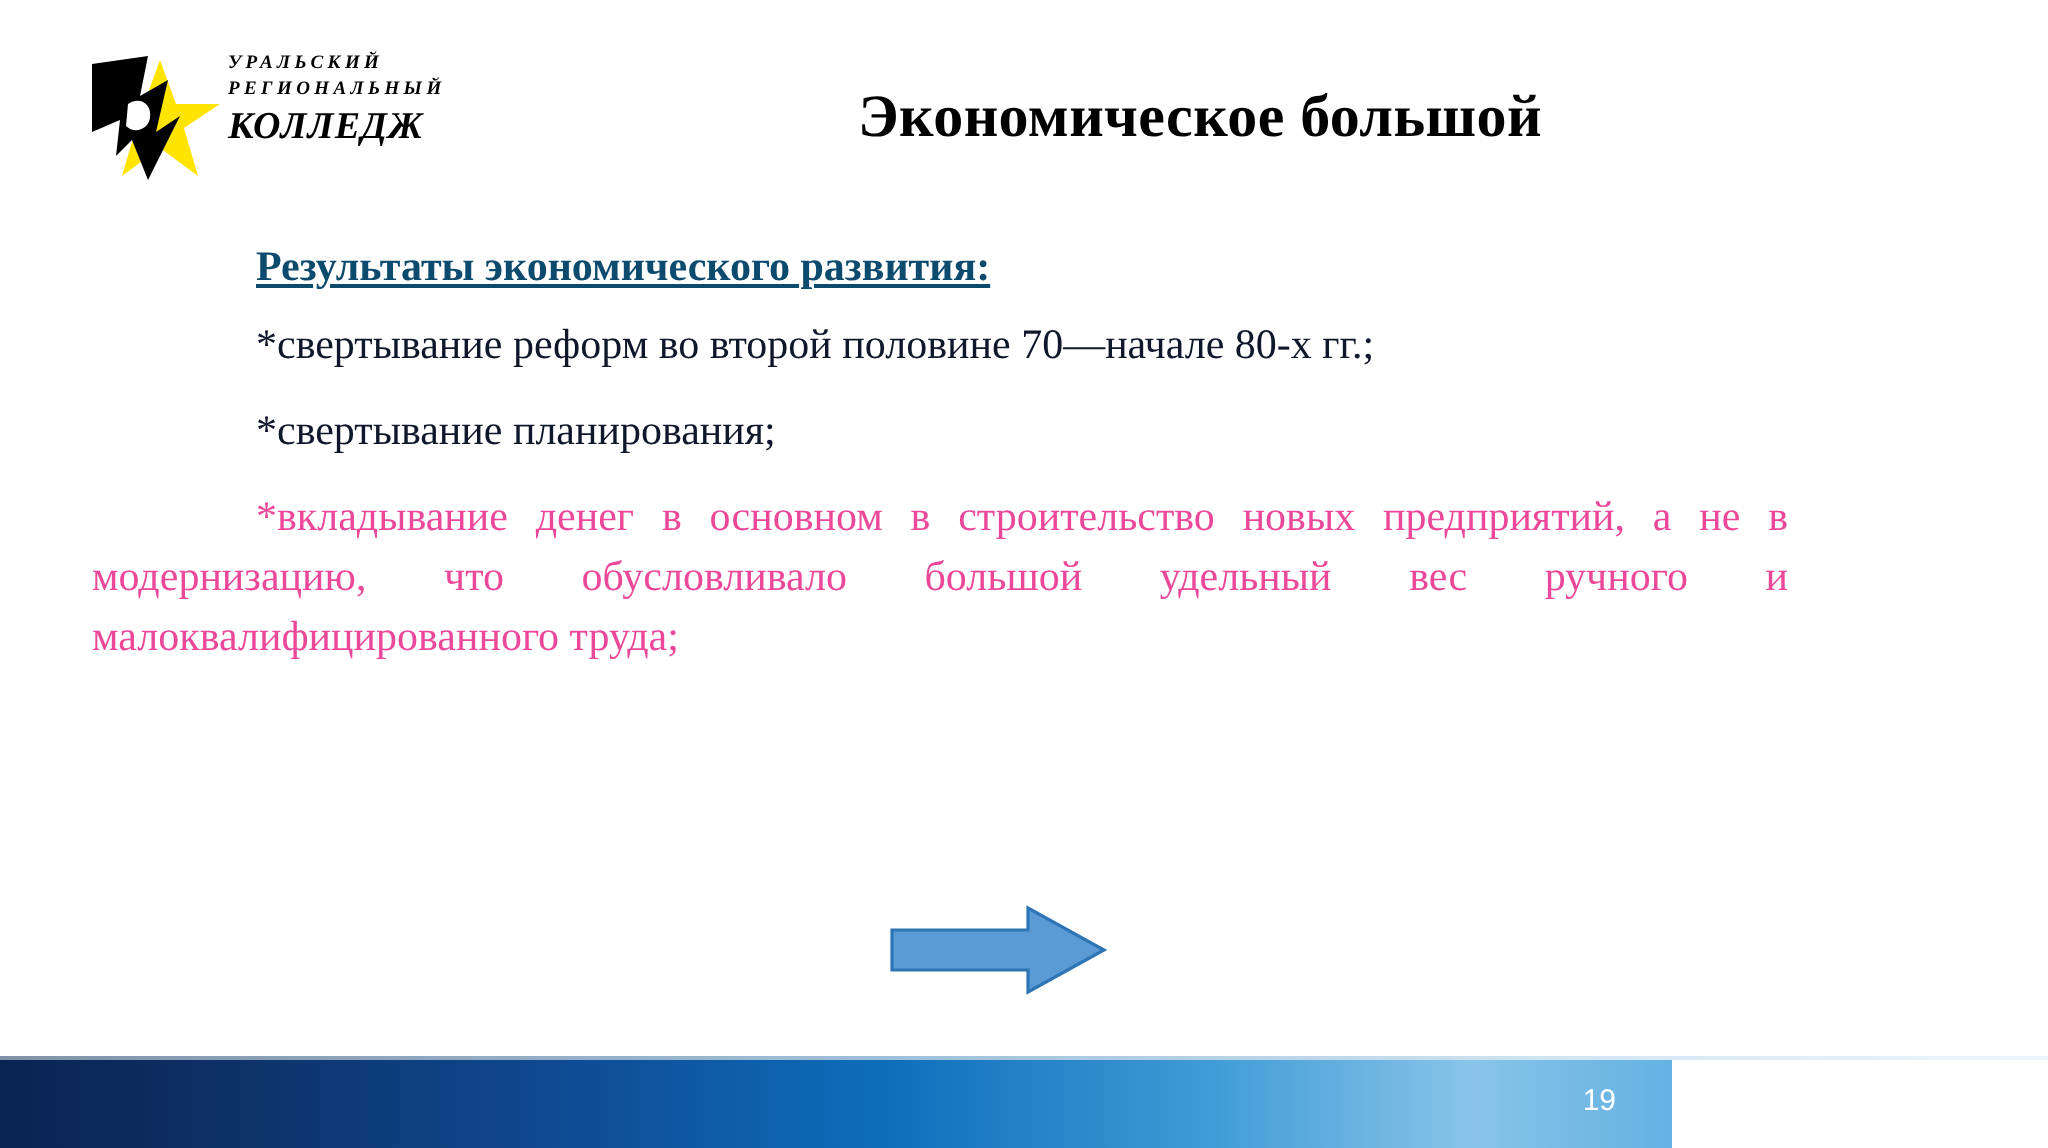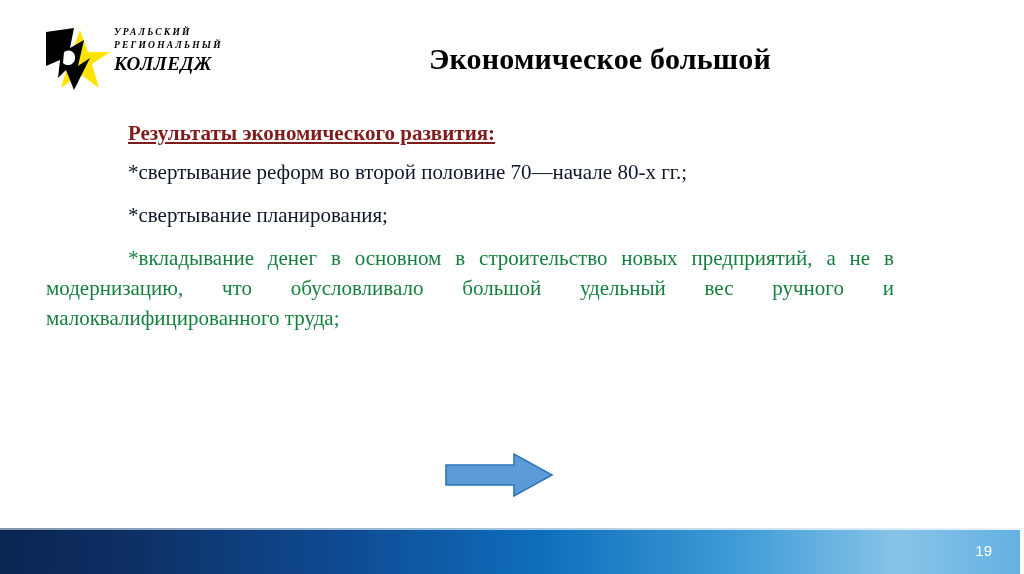--- a/index.html
+++ b/index.html
@@ -92,40 +92,40 @@
     position: absolute;
     left: 46px;
     top: 118px;
     width: 850px;
   }
 
   .lead {
     font-family: "Liberation Serif", "DejaVu Serif", serif;
     font-weight: bold;
     font-size: 21px;
-    color: #7f1d1d;
+    color: #0c4a6e;
     text-decoration: underline;
     margin: 0 0 9px 82px;
     line-height: 30px;
     white-space: nowrap;
   }
 
   .bullet {
     font-family: "Liberation Serif", "DejaVu Serif", serif;
     font-size: 21px;
     color: #0f172a;
     line-height: 30px;
     margin: 0 0 13px 82px;
     white-space: nowrap;
   }
 
   .para {
     font-family: "Liberation Serif", "DejaVu Serif", serif;
     font-size: 21px;
-    color: #15803d;
+    color: #ec4899;
     line-height: 30px;
     margin: 0;
     text-align: justify;
     text-indent: 82px;
     width: 848px;
     text-align-last: left;
   }
 
   
   .arrow-wrap {
@@ -134,21 +134,21 @@
     top: 452px;
     width: 110px;
     height: 46px;
   }
 
   
   .footer {
     position: absolute;
     left: 0;
     bottom: 0;
-    width: 1020px;
+    width: 836px;
     height: 44px;
     background: linear-gradient(to right,
                 #0a2452 0%,
                 #0d2f63 12%,
                 #0f4b94 34%,
                 #0e6ebb 53%,
                 #3e9bd6 72%,
                 #88c4e8 88%,
                 #63b2e2 100%);
   }

